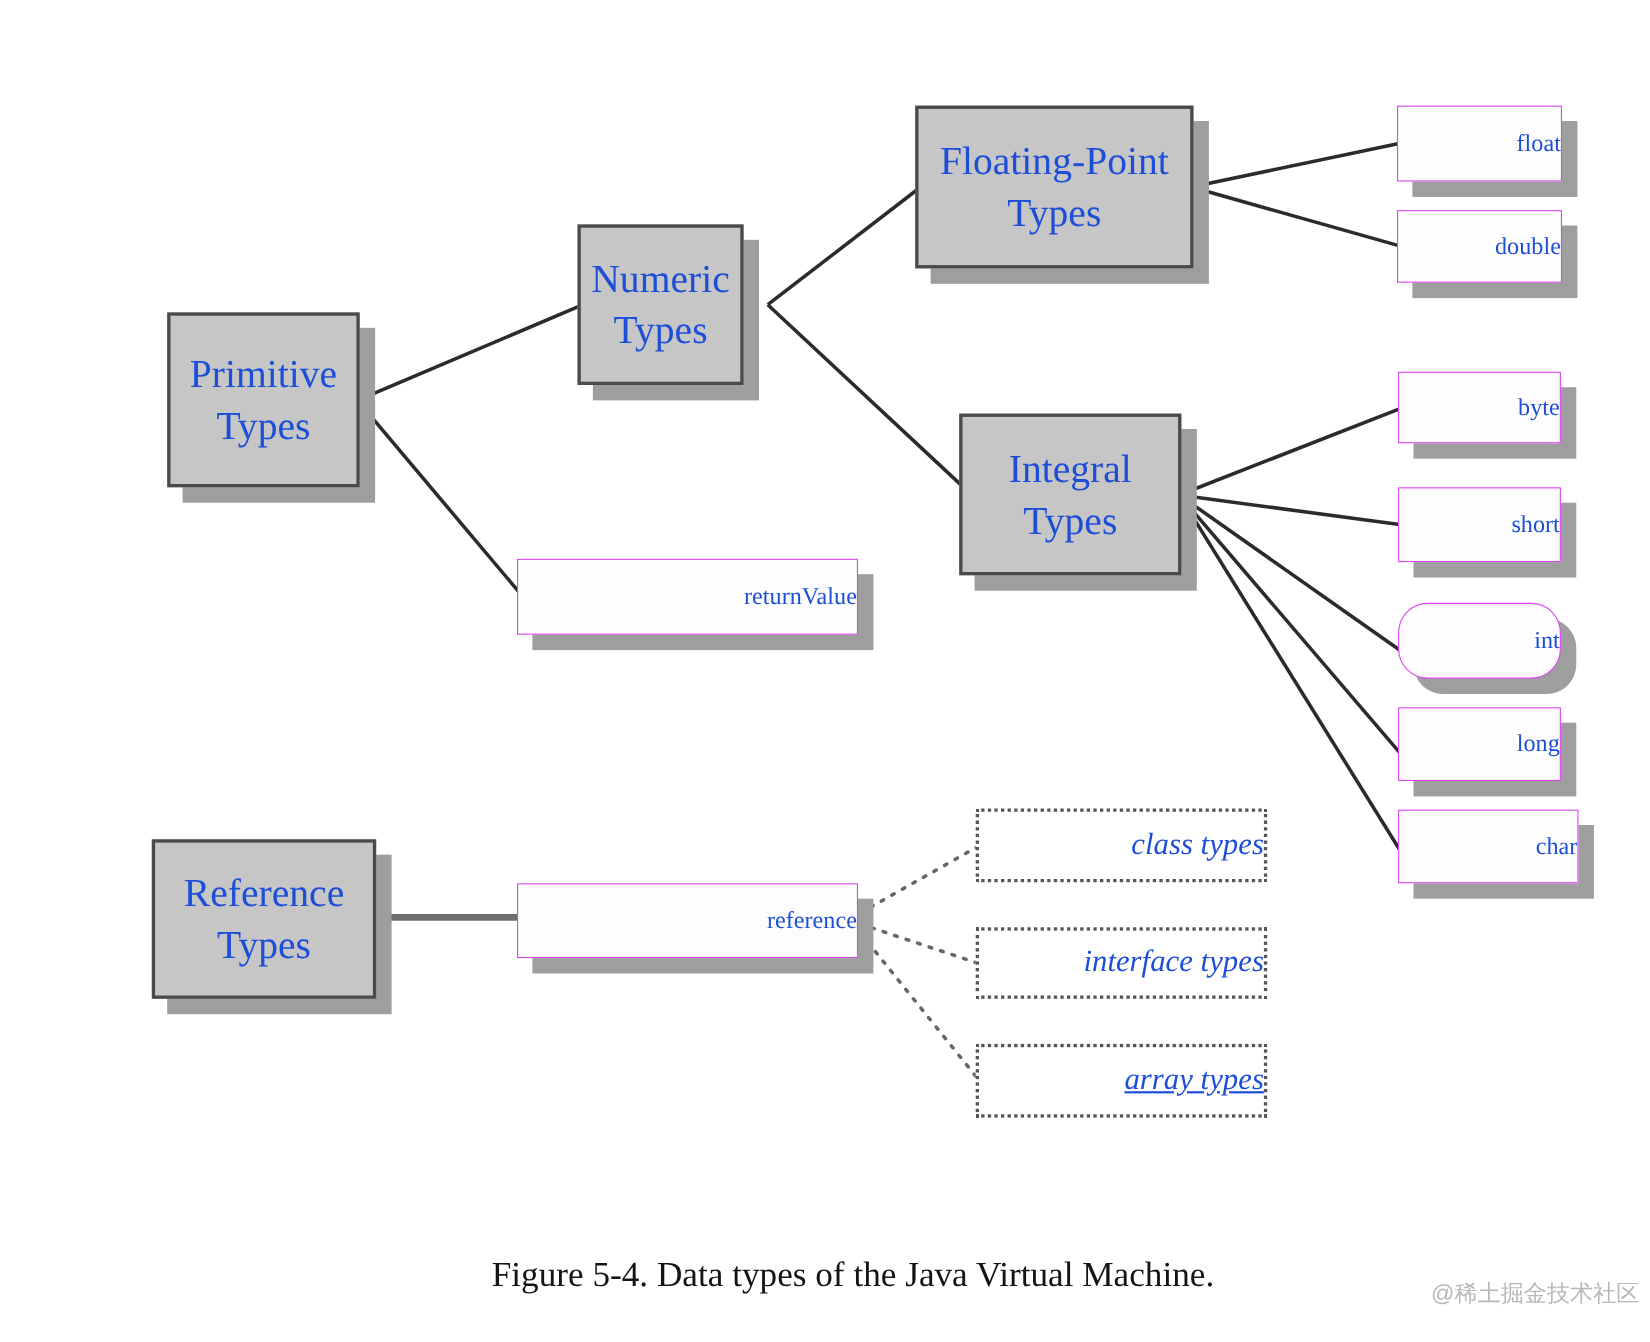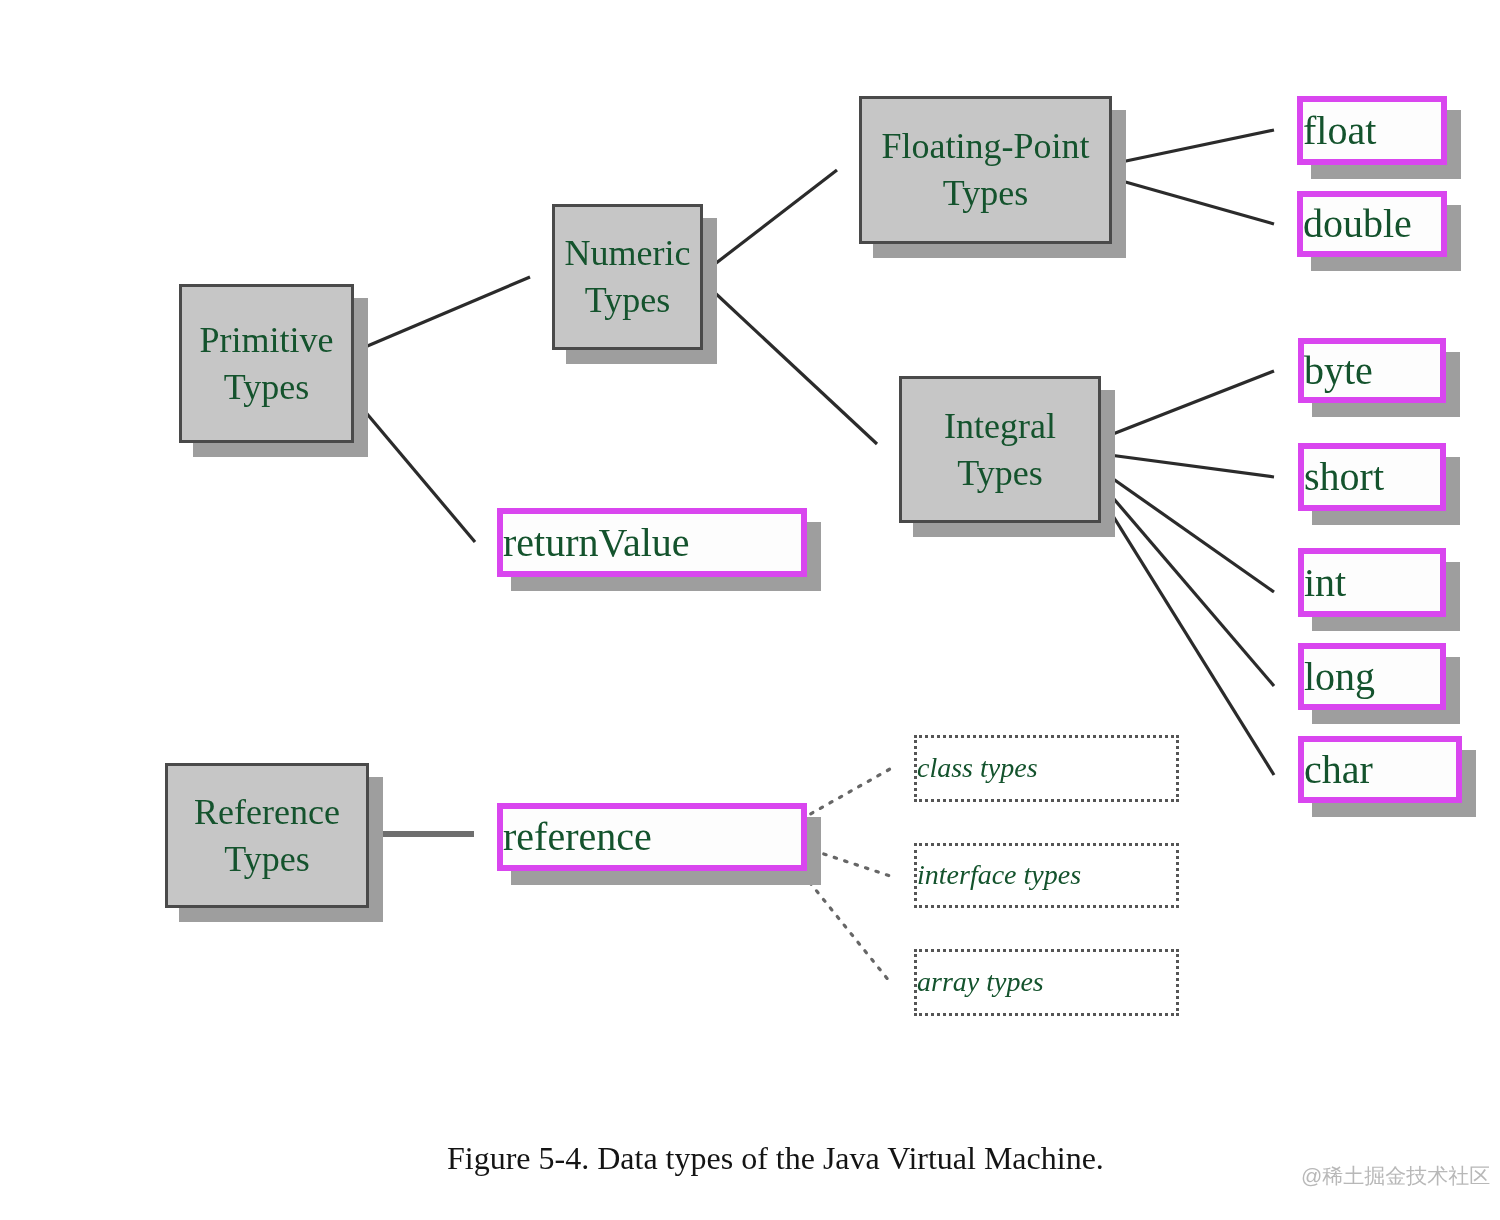--- a/index.html
+++ b/index.html
@@ -19,37 +19,36 @@
     position: absolute;
     left: 0; top: 0;
     width: 1500px;
     height: 1220px;
   }
   .node {
     position: absolute;
     box-sizing: border-box;
     display: flex;
     align-items: center;
-    justify-content: flex-start;
+    justify-content: flex-end;
     text-align: center;
-    color: #14532d;
-    margin-left: 27px;
+    color: #1d4ed8;
   }
   .gray-box {
     background: #c6c6c6;
     border: 3px solid #4a4a4a;
     box-shadow: 14px 14px 0 0 #9e9e9e;
     font-size: 36px;
     line-height: 1.3;
   }
   .white-box {
     background: #fdfdfd;
-    border: 6px solid #d946ef;
+    border: 1px solid #d946ef;
     box-shadow: 14px 14px 0 0 #9e9e9e;
-    font-size: 40px;
+    font-size: 22px;
     line-height: 1.1;
   }
   .dotted-box {
     background: #ffffff;
     border: 3px dotted #555555;
     font-size: 28px;
     font-style: italic;
     line-height: 1.1;
   }
   .caption {
@@ -137,40 +136,40 @@
   </div>
 
   <div class="node white-box" style="left:1271px; top:338px; width:148px; height:65px;">
     <span>byte</span>
   </div>
 
   <div class="node white-box" style="left:1271px; top:443px; width:148px; height:68px;">
     <span>short</span>
   </div>
 
-  <div class="node white-box" style="left:1271px; top:548px; width:148px; height:69px;">
+  <div class="node white-box" style="left:1271px; top:548px; width:148px; height:69px;border-radius:27px;">
     <span>int</span>
   </div>
 
   <div class="node white-box" style="left:1271px; top:643px; width:148px; height:67px;">
     <span>long</span>
   </div>
 
   <div class="node white-box" style="left:1271px; top:736px; width:164px; height:67px;">
     <span>char</span>
   </div>
 
   <div class="node dotted-box" style="left:887px; top:735px; width:265px; height:67px;">
     <span>class types</span>
   </div>
 
   <div class="node dotted-box" style="left:887px; top:843px; width:265px; height:65px;">
     <span>interface types</span>
   </div>
 
-  <div class="node dotted-box" style="left:887px; top:949px; width:265px; height:67px;">
+  <div class="node dotted-box" style="left:887px; top:949px; width:265px; height:67px;text-decoration:underline;">
     <span>array types</span>
   </div>
 
   <div class="caption">Figure 5-4. Data types of the Java Virtual Machine.</div>
   <div class="watermark">@稀土掘金技术社区</div>
 
 </div>
 
 </body></html>

